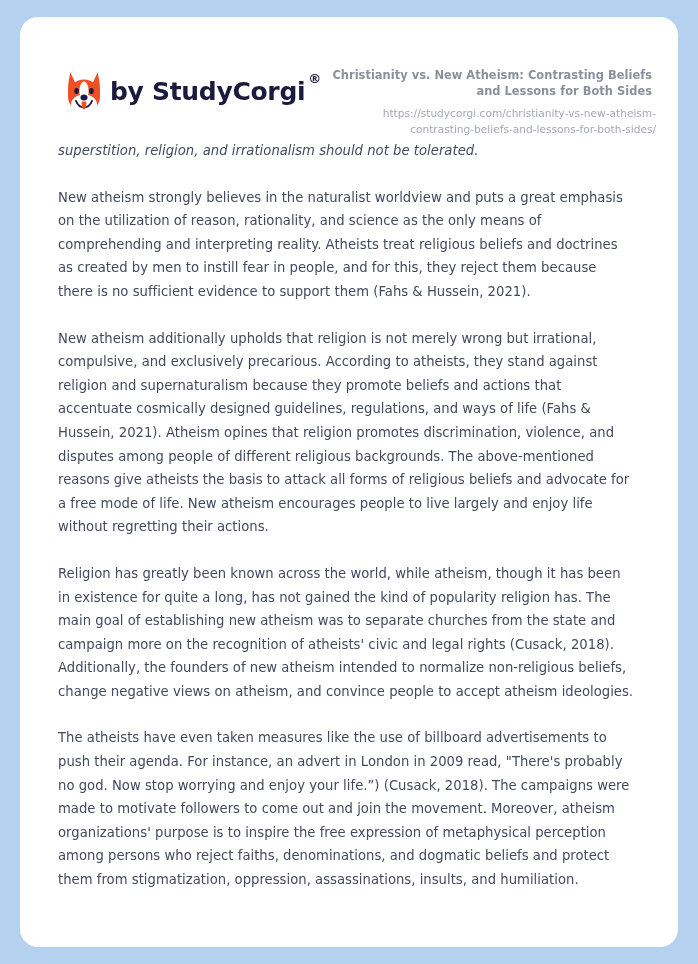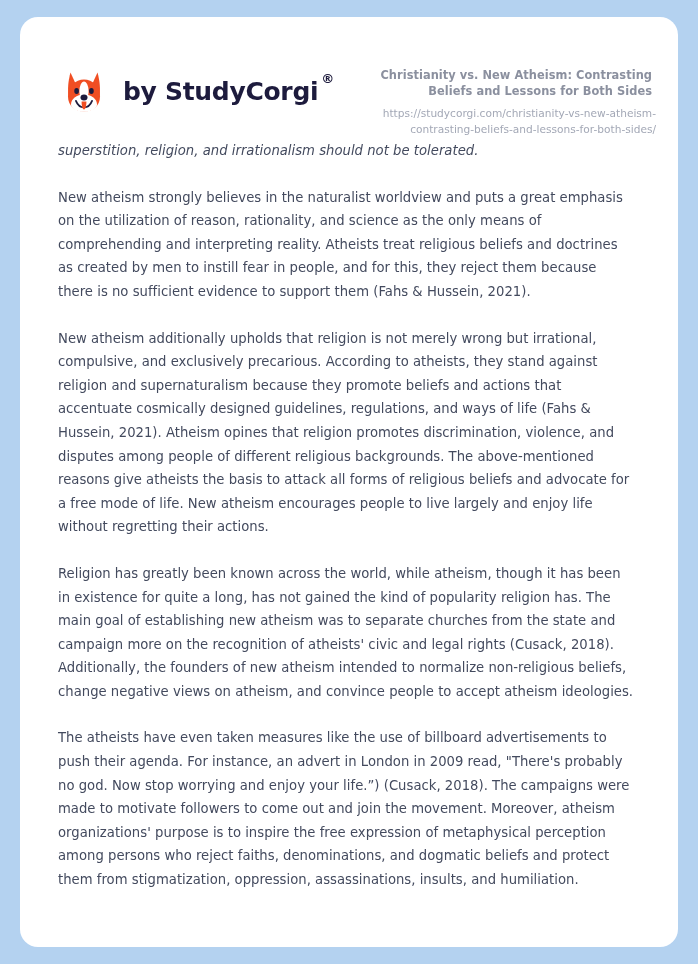--- a/index.html
+++ b/index.html
@@ -32,21 +32,20 @@
     display: flex;
     align-items: flex-start;
     justify-content: space-between;
     padding: 44px 22px 0 38px;
     height: 122px;
   }
 
   .brand {
     display: flex;
     align-items: center;
-    gap: 13px;
     padding-top: 4px;
   }
 
   .brand-logo {
     width: 52px;
     height: 52px;
     flex: 0 0 52px;
     display: block;
   }
 

